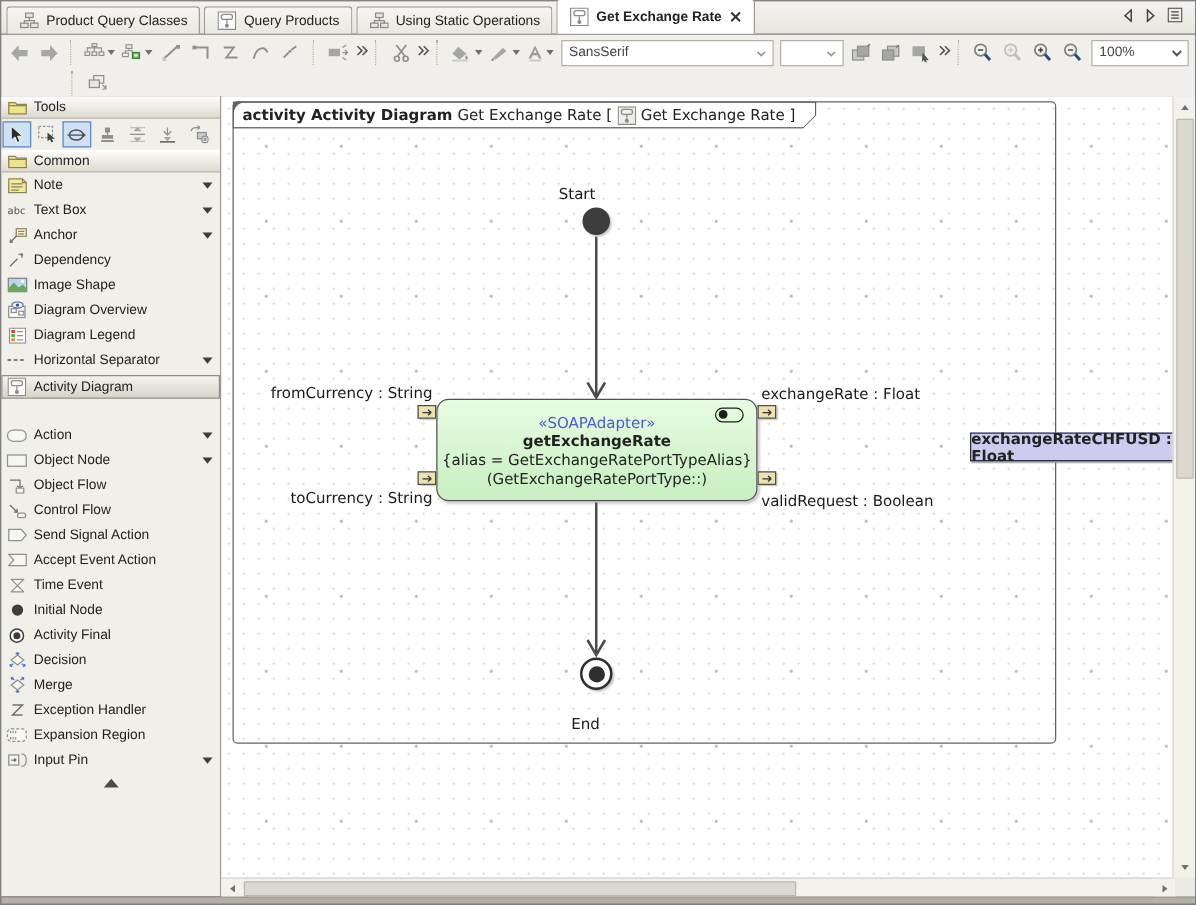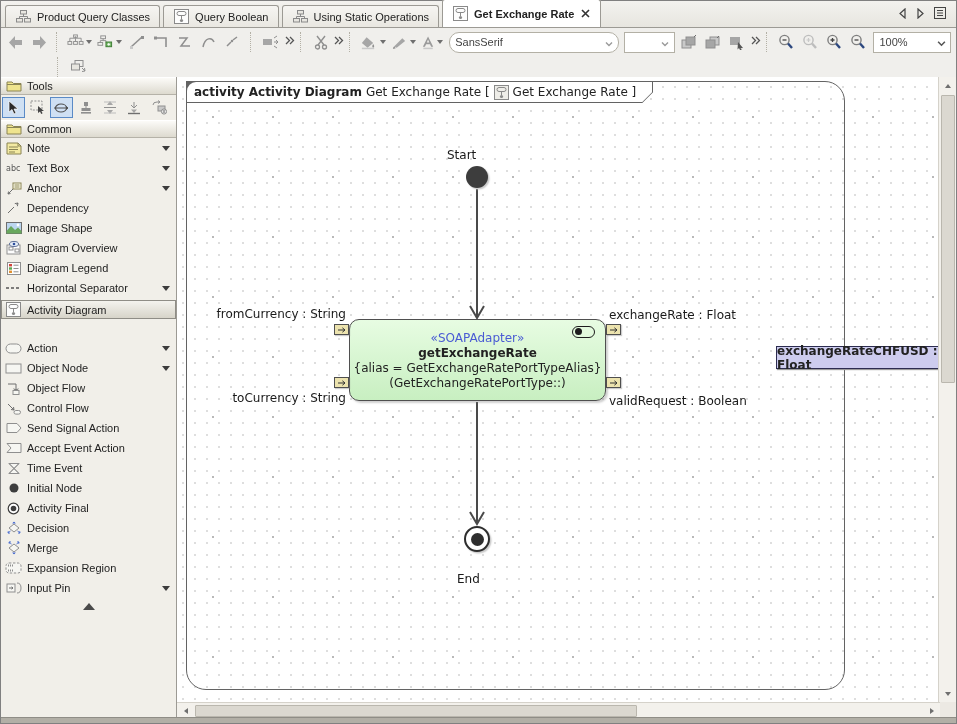--- a/index.html
+++ b/index.html
@@ -46,21 +46,21 @@
   
   .canvas-wrap { flex:1; position:relative; background:#f0efec; overflow:hidden; }
   .canvas { position:absolute; left:0; top:0; width:763px; height:625px; background:#fff;
     background-image:
       radial-gradient(circle, #b9b9b9 1px, rgba(0,0,0,0) 1.4px),
       radial-gradient(circle, #dedede 0.8px, rgba(0,0,0,0) 1px);
     background-size:60px 60px, 12px 12px;
     background-position:6px 10px, 0px 4px;
     overflow:hidden; font-family:"DejaVu Sans", sans-serif; font-size:12px;
   }
-  .frame { position:absolute; left:9px; top:4px; width:659px; height:609px; border:1px solid #636363; border-radius:20px;text-align:right; }
+  .frame { position:absolute; left:9px; top:4px; width:659px; height:514px; border:1px solid #636363; border-radius:4px;text-align:right; }
   .frame-tab { position:absolute; left:-1px; top:-1px; height:22px; background:#636363;
     clip-path:polygon(0 0,100% 0,100% calc(100% - 11px),calc(100% - 11px) 100%,0 100%); padding:1px 1px 1px 1px; }
   .frame-tab-inner { height:20px; background:#fff; display:flex; align-items:center; gap:4px; padding:0 16px 0 7px;
     clip-path:polygon(0 0,100% 0,100% calc(100% - 10px),calc(100% - 10px) 100%,0 100%); font-size:12px; white-space:nowrap; border-top-left-radius:9px;}
   .edges { position:absolute; left:0; top:0; pointer-events:none; }
 
   .start-node { position:absolute; left:289px; top:89px; width:22px; height:22px; border-radius:50%; background:#3d3d3d; box-shadow:1.5px 1.5px 1.5px #c9c9c9; }
   .node-label { position:absolute; text-align:left; color:#1a1a1a; }
 
   .action-node { position:absolute; left:172px; top:242px; width:257px; height:82px; border:1px solid #4f4f4f; border-radius:10px;
@@ -109,21 +109,21 @@
     </div>
     <div class="tab">
       <span class="sicon">
         <svg width="15" height="15" viewBox="0 0 15 15">
             <rect x="0.5" y="0.5" width="14" height="14" fill="#fdfdfd" stroke="#8a8a8a"></rect>
             <rect x="3" y="2.5" width="9" height="4" rx="2" fill="none" stroke="#8a8a8a"></rect>
             <path d="M7.5 7v3" stroke="#8a8a8a" fill="none"></path>
             <circle cx="7.5" cy="11.5" r="1.6" fill="#8a8a8a"></circle>
           </svg>
       </span>
-      <span>Query Boolean</span>
+      <span>Query Products</span>
     </div>
     <div class="tab">
       <span class="sicon">
         <svg width="15" height="15" viewBox="0 0 15 15">
             <g fill="#e8e6e0" stroke="#8a8a8a">
               <rect x="4.5" y="1.5" width="6" height="3.5"></rect>
               <rect x="0.5" y="9.5" width="6" height="3.5"></rect>
               <rect x="8.5" y="9.5" width="6" height="3.5"></rect>
             </g>
             <path d="M7.5 5v2.5M3.5 9.5v-2h8v2" fill="none" stroke="#8a8a8a"></path>
@@ -264,21 +264,21 @@
         </svg>
         <span class="dd"></span>
       </div>
     <div class="tbtn">
         <svg width="15" height="15" viewBox="0 0 15 15">
           <path d="M7.5 1 L13 12 H10.8 L9.6 9.3 H5.4 L4.2 12 H2 Z M6.2 7.4 h2.6 L7.5 4.2 Z" fill="#9a9a9a"></path>
           <rect x="2.5" y="13" width="10" height="1.6" fill="#c9c9c9"></rect>
         </svg>
         <span class="dd"></span>
       </div>
-    <div class="combo" style="width:176px;border-radius:10px;">
+    <div class="combo" style="width:176px;">
       <span class="val">SansSerif</span>
       <span class="chev"><svg width="8" height="8" viewBox="0 0 8 8">
             <path d="M1 2.5 L4 5.5 L7 2.5" stroke="#9a9a9a" stroke-width="1.4" fill="none"></path>
           </svg></span>
     </div>
     <div class="combo" style="width:52px;">
       <span class="val"></span>
       <span class="chev"><svg width="8" height="8" viewBox="0 0 8 8">
             <path d="M1 2.5 L4 5.5 L7 2.5" stroke="#9a9a9a" stroke-width="1.4" fill="none"></path>
           </svg></span>
@@ -614,20 +614,28 @@
       <div class="side-item">
         <span class="sicon">
             <svg width="16" height="14" viewBox="0 0 16 14">
               <path d="M8 3 L13 7 L8 11 L3 7 Z" fill="#f6f6f2" stroke="#8f8f8f"></path>
               <path d="M3 1 l2.5 2 M3 1 l.3 1.8 M3 1 l1.8 -.2" stroke="#4d6fd1" fill="none"></path>
               <path d="M13 1 l-2.5 2 M13 1 l-.3 1.8 M13 1 l-1.8 -.2" stroke="#4d6fd1" fill="none"></path>
               <path d="M8 11 v2 M8 13 l-1.4 -1.2 M8 13 l1.4 -1.2" stroke="#4d6fd1" fill="none"></path>
             </svg>
           </span>
         <span class="lbl">Merge</span>
+      </div>
+      <div class="side-item">
+        <span class="sicon">
+            <svg width="14" height="12" viewBox="0 0 14 12">
+              <path d="M3 2 H11 L3 10 H11" stroke="#6f6f6f" fill="none" stroke-width="1.2"></path>
+            </svg>
+          </span>
+        <span class="lbl">Exception Handler</span>
       </div>
       <div class="side-item">
         <span class="sicon">
             <svg width="17" height="12" viewBox="0 0 17 12">
               <rect x="1" y="1" width="15" height="10" rx="3" fill="#f6f6f2" stroke="#8f8f8f" stroke-dasharray="2.4 1.6"></rect>
               <path d="M3.5 2.5 v2 M5.5 2.5 v2 M7.5 2.5 v2 M3.5 7.5 v2 M5.5 7.5 v2 M7.5 7.5 v2" stroke="#8f8f8f"></path>
             </svg>
           </span>
         <span class="lbl">Expansion Region</span>
       </div>

